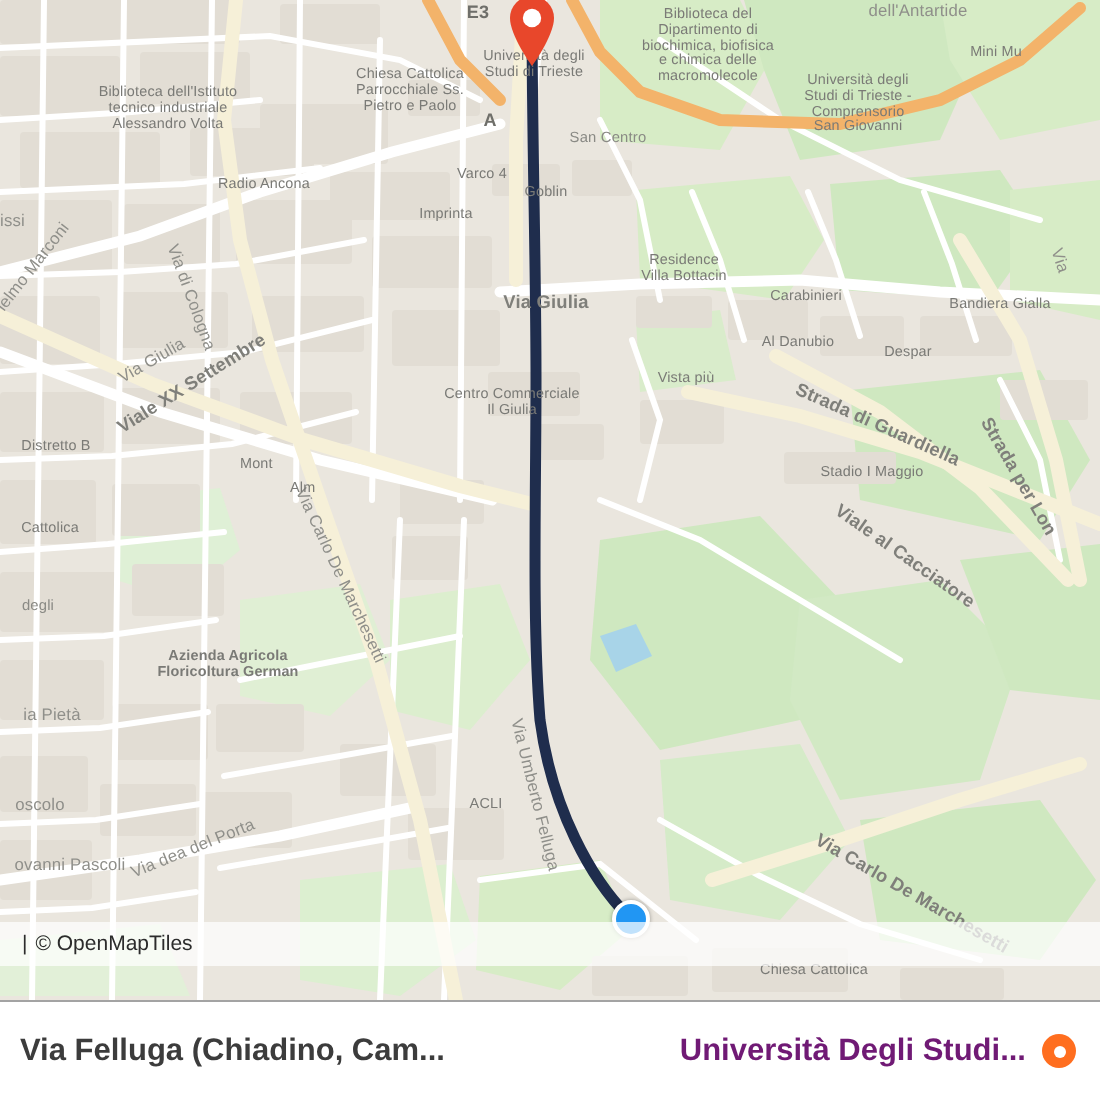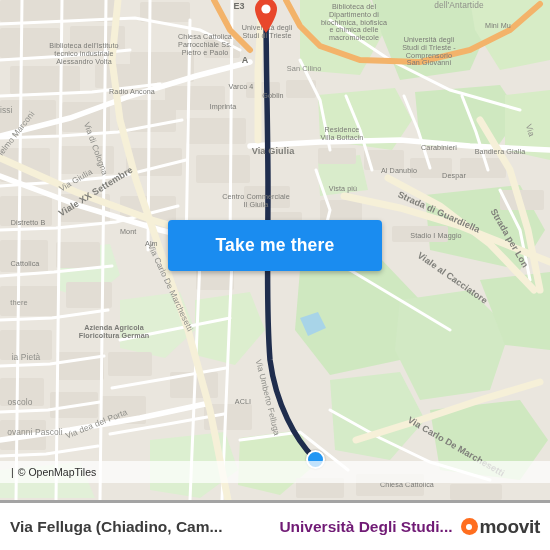--- a/index.html
+++ b/index.html
@@ -62,21 +62,21 @@
     box-shadow: 0 2px 5px rgba(0,0,0,0.28);
     letter-spacing: 0.2px;
   }
 
   
   #bottombar {
     position: absolute;
     left: 0; bottom: 0;
     width: 550px; height: 50px;
     background: #ffffff;
-    border-top: 3px solid #a3a3a3;
+    border-top: 1px solid #a3a3a3;
     display: flex;
     align-items: center;
     padding: 0 10px;
   }
   #station-name {
     flex: 1 1 auto;
     font-size: 15.5px;
     font-weight: bold;
     color: #3c3c3c;
     white-space: nowrap;
@@ -316,40 +316,40 @@
 Dipartimento di
 biochimica, biofisica
 e chimica delle
 macromolecole</div>
         <div class="lbl road" style="left: 428px; top: 1px; width: 62px;">dell'Antartide</div>
         <div class="lbl poi" style="left: 477px; top: 22px; width: 42px;">Mini Mu</div>
         <div class="lbl poi" style="left: 383px; top: 36px; width: 92px;">Università degli
 Studi di Trieste -
 Comprensorio
 San Giovanni</div>
-        <div class="lbl area" style="left: 274px; top: 65px; width: 60px;">San Cilino</div>
+        <div class="lbl area" style="left: 274px; top: 65px; width: 60px;">San Centro</div>
         <div class="lbl hwy" style="left: 240px; top: 56px; width: 10px;">A</div>
         <div class="lbl poi" style="left: 223px; top: 83px; width: 36px;">Varco 4</div>
         <div class="lbl poi" style="left: 256px; top: 92px; width: 34px;">Goblin</div>
         <div class="lbl poi" style="left: 98px; top: 88px; width: 68px;">Radio Ancona</div>
         <div class="lbl poi" style="left: 203px; top: 103px; width: 40px;">Imprinta</div>
         <div class="lbl poi" style="left: 311px; top: 126px; width: 62px;">Residence
 Villa Bottacin</div>
-        <div class="lbl poi" style="left: 412px; top: 144px; width: 54px;">Carabinieri</div>
+        <div class="lbl poi" style="left: 376px; top: 144px; width: 54px;">Carabinieri</div>
         <div class="lbl poi" style="left: 464px; top: 148px; width: 72px;">Bandiera Gialla</div>
         <div class="lbl major-road" style="left: 243px; top: 147px; width: 60px;">Via Giulia</div>
         <div class="lbl poi" style="left: 373px; top: 167px; width: 52px;">Al Danubio</div>
         <div class="lbl poi" style="left: 321px; top: 185px; width: 44px;">Vista più</div>
         <div class="lbl poi" style="left: 436px; top: 172px; width: 36px;">Despar</div>
         <div class="lbl poi" style="left: 208px; top: 193px; width: 96px;">Centro Commerciale
 Il Giulia</div>
         <div class="lbl poi" style="left: 400px; top: 232px; width: 72px;">Stadio I Maggio</div>
         <div class="lbl poi" style="left: 3px; top: 260px; width: 44px;">Cattolica</div>
         <div class="lbl poi" style="left: 3px; top: 219px; width: 50px;">Distretto B</div>
-        <div class="lbl area" style="left: 0px; top: 299px; width: 38px;">there</div>
+        <div class="lbl area" style="left: 0px; top: 299px; width: 38px;">degli</div>
         <div class="lbl poi" style="left: 68px; top: 324px; width: 92px; font-weight: bold;">Azienda Agricola
 Floricoltura German</div>
         <div class="lbl road" style="left: 6px; top: 353px; width: 40px;">ia Pietà</div>
         <div class="lbl road" style="left: 1px; top: 398px; width: 38px;">oscolo</div>
         <div class="lbl road" style="left: 0px; top: 428px; width: 70px;">ovanni Pascoli</div>
         <div class="lbl poi" style="left: 230px; top: 398px; width: 26px;">ACLI</div>
         <div class="lbl poi" style="left: 369px; top: 481px; width: 76px;">Chiesa Cattolica</div>
       </div>
     <div id="road-labels">
         <div class="lbl major-road" style="left: 60px; top: 210px; white-space: nowrap; transform-origin: left center; transform: rotate(-32deg);">Viale XX Settembre</div>
@@ -377,24 +377,22 @@
     </div>
 
     <div id="dest-dot"></div>
 
     <div id="attribution">
       <span class="sep">|</span>
       <a href="#">© OpenMapTiles</a>
     </div>
   </div>
 
-  <button id="cta">Take me there</button>
 
   <div id="bottombar">
     <div id="station-name">Via Felluga (Chiadino, Cam...</div>
     <div id="dest-name">Università Degli Studi...</div>
     <div id="moovit-logo">
       <span id="moovit-dot"></span>
-      <span>moovit</span>
     </div>
   </div>
 
 </div>
 
 </body></html>

